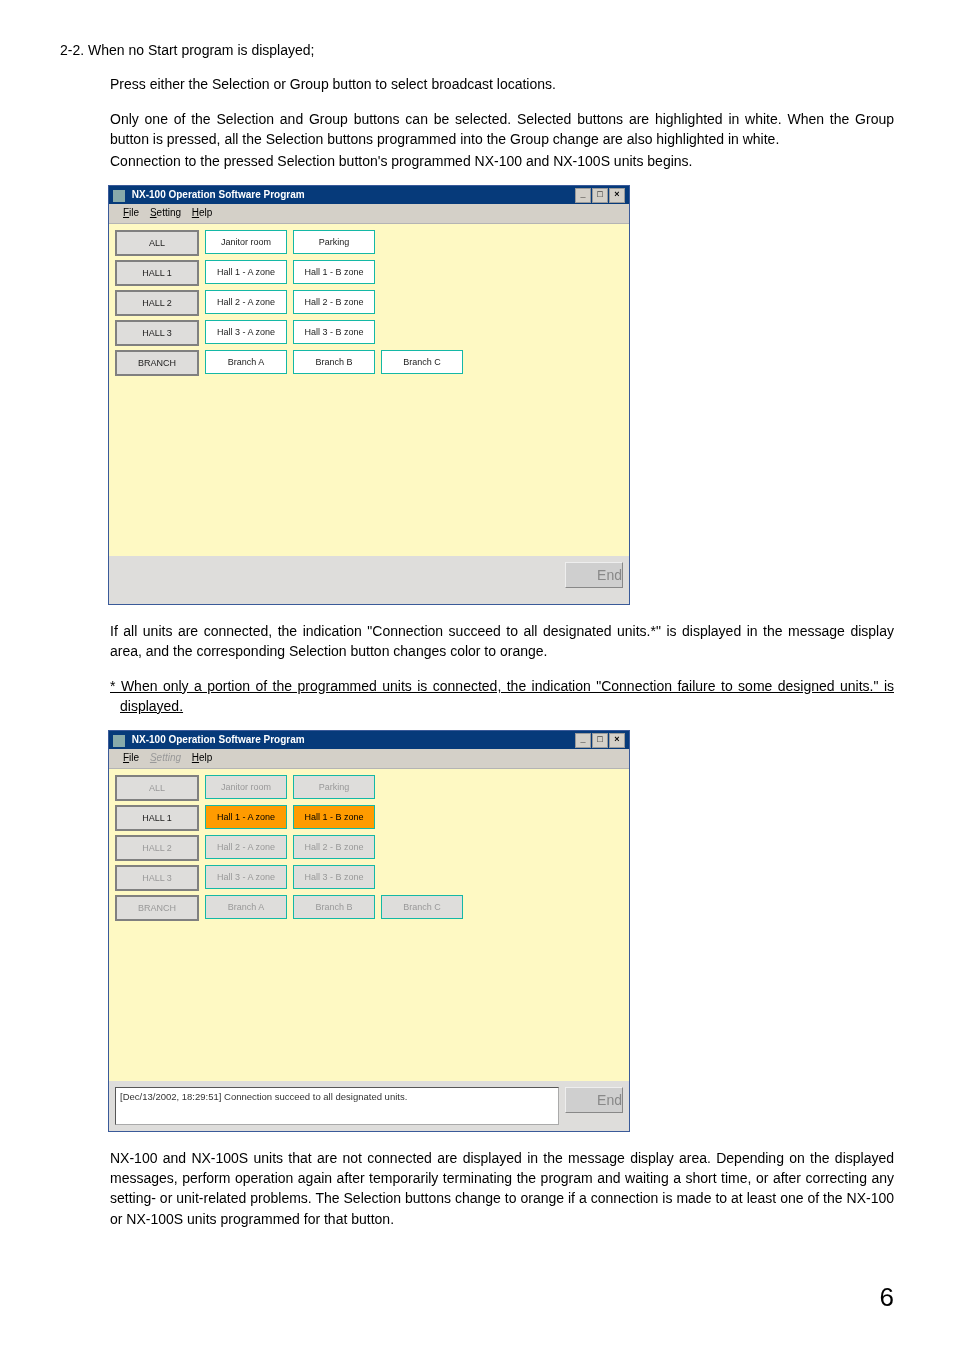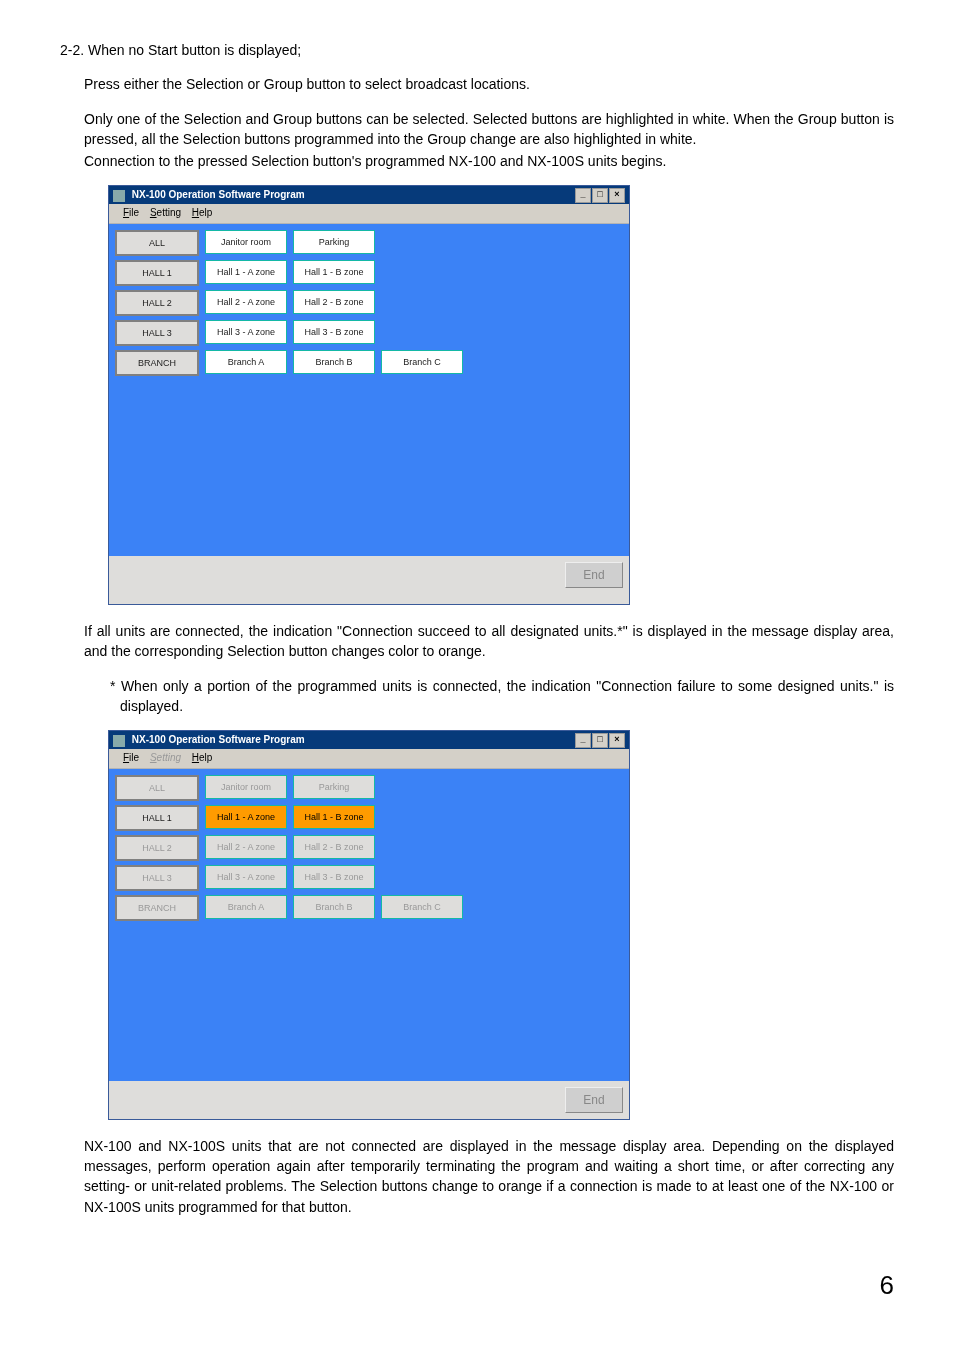--- a/index.html
+++ b/index.html
@@ -7,22 +7,22 @@
     padding: 40px 60px;
     font-family: Arial, Helvetica, sans-serif;
     font-size: 14px;
     line-height: 1.45;
     color: #000;
     background: #fff;
     width: 834px;
   }
   .section-num { font-weight: normal; }
   .para { margin: 0 0 14px 0; text-align: justify; }
-  .indent { margin-left: 24px; }
-  .indent2 { margin-left: 60px; text-indent: -10px; }
+  .indent { margin-left: 50px; }
+  .indent2 { margin-left: 60px; text-indent: -10px; text-decoration: underline; }
   .win {
     width: 520px;
     margin: 10px 0 16px 48px;
     border: 1px solid #3a5a99;
     background: #dedddb;
     font-family: Tahoma, Arial, sans-serif;
     font-size: 10px;
     color: #333;
     position: relative;
   }
@@ -58,21 +58,21 @@
     background: #d4d0c8;
     border-bottom: 1px solid #b4b4b4;
     padding: 2px 14px;
     font-size: 10px;
     color: #000;
   }
   .menuitem { margin-right: 8px; }
   .menuitem .u { text-decoration: underline; }
   .menuitem.disabled { color: #999; font-style: italic; }
   .canvas {
-    background: #3b82f6;
+    background: #fef9c3;
     padding: 6px;
   }
   .row { display: flex; gap: 6px; margin-bottom: 4px; }
   .groupbtn, .selbtn, .selbtn2 {
     width: 80px;
     height: 22px;
     line-height: 22px;
     text-align: center;
     font-size: 9px;
     border: 1px solid #14b8a6;
@@ -110,41 +110,41 @@
     color: #333;
     margin-right: 6px;
   }
   .endbtn {
     width: 56px;
     height: 24px;
     background: #cfcfcf;
     border: 1px solid #888;
     border-top-color: #eee;
     border-left-color: #eee;
-    text-align: center;
+    text-align: right;
     line-height: 24px;
-    font-size: 12px;
+    font-size: 14px;
     color: #888;
   }
   .pagenum {
     text-align: right;
     font-size: 26px;
     margin-top: 50px;
     color: #000;
   }
   .empty-area {
     height: 170px;
   }
 </style>
 </head>
 <body>
 
 <p class="para">
   <span class="section-num">2-2.</span>
-  <span>When no Start button is displayed;</span>
+  <span>When no Start program is displayed;</span>
 </p>
 
 <p class="para indent">Press either the Selection or Group button to select broadcast locations.</p>
 
 <p class="para indent">Only one of the Selection and Group buttons can be selected. Selected buttons are highlighted in white. When the Group button is pressed, all the Selection buttons programmed into the Group change are also highlighted in white.</p>
 <p class="para indent" style="margin-top:-12px">Connection to the pressed Selection button's programmed NX-100 and NX-100S units begins.</p>
 
 <div class="win">
   <div class="titlebar">
     <span>
@@ -240,19 +240,20 @@
     </div>
     <div class="row">
       <div class="groupbtn" style="color:#999">BRANCH</div>
       <div class="selbtn2">Branch A</div>
       <div class="selbtn2">Branch B</div>
       <div class="selbtn2">Branch C</div>
     </div>
     <div class="empty-area" style="height:150px"></div>
   </div>
   <div class="bottombar">
+    <div class="msgarea">[Dec/13/2002, 18:29:51] Connection succeed to all designated units.</div>
     <div class="endbtn">End</div>
   </div>
 </div>
 
 <p class="para indent">NX-100 and NX-100S units that are not connected are displayed in the message display area. Depending on the displayed messages, perform operation again after temporarily terminating the program and waiting a short time, or after correcting any setting- or unit-related problems. The Selection buttons change to orange if a connection is made to at least one of the NX-100 or NX-100S units programmed for that button.</p>
 
 <div class="pagenum">6</div>
 
 </body></html>

